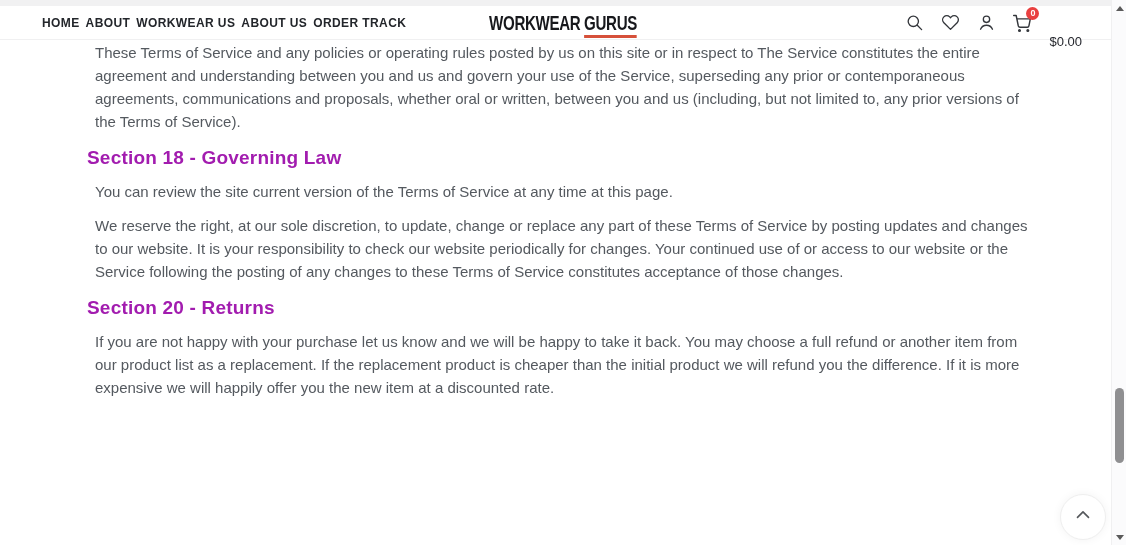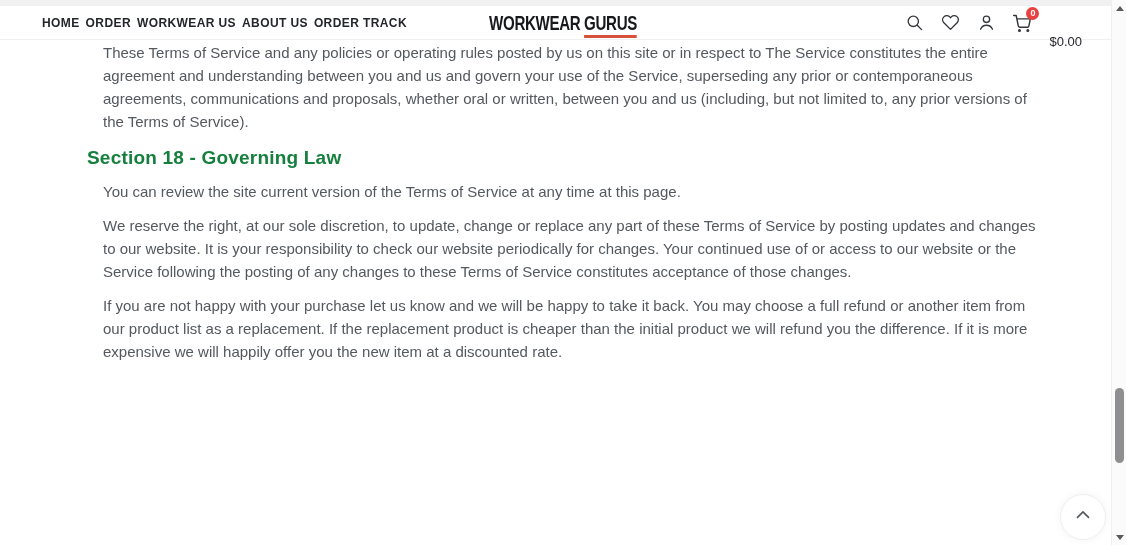--- a/index.html
+++ b/index.html
@@ -102,28 +102,28 @@
   
   .content {
     width: 952px;
     margin: 0 auto;
     padding-top: 1px;
   }
   .content p {
     font-size: 15px;
     line-height: 23px;
     color: #54595f;
-    margin: 0 0 11px 16px;
+    margin: 0 0 11px 8px;
   }
   .content h2 {
     font-size: 19px;
     line-height: 28px;
     font-weight: 700;
     letter-spacing: 0.2px;
-    color: #15803d;
+    color: #a21caf;
     margin: 2px 0 8px 0;
   }
 
   
   .scrollbar {
     position: absolute;
     top: 0;
     right: 0;
     width: 15px;
     height: 545px;
@@ -184,21 +184,21 @@
   }
 </style>
 </head>
 <body>
 
 <div class="top-strip"></div>
 
 <header class="site-header">
   <nav class="main-nav">
     <span class="nav-item">HOME</span>
-    <span class="nav-item">ORDER</span>
+    <span class="nav-item">ABOUT</span>
     <span class="nav-item">WORKWEAR US</span>
     <span class="nav-item">ABOUT US</span>
     <span class="nav-item">ORDER TRACK</span>
   </nav>
 
   <div class="logo">
     <span>WORKWEAR</span>
     <span class="logo-second">GURUS</span>
   </div>
 
@@ -230,20 +230,21 @@
     </span>
     <span class="cart-total">$0.00</span>
   </div>
 </header>
 
 <main class="content">
   <p>These Terms of Service and any policies or operating rules posted by us on this site or in respect to The Service constitutes the entire agreement and understanding between you and us and govern your use of the Service, superseding any prior or contemporaneous agreements, communications and proposals, whether oral or written, between you and us (including, but not limited to, any prior versions of the Terms of Service).</p>
   <h2>Section 18 - Governing Law</h2>
   <p>You can review the site current version of the Terms of Service at any time at this page.</p>
   <p>We reserve the right, at our sole discretion, to update, change or replace any part of these Terms of Service by posting updates and changes to our website. It is your responsibility to check our website periodically for changes. Your continued use of or access to our website or the Service following the posting of any changes to these Terms of Service constitutes acceptance of those changes.</p>
+  <h2>Section 20 - Returns</h2>
   <p>If you are not happy with your purchase let us know and we will be happy to take it back. You may choose a full refund or another item from our product list as a replacement. If the replacement product is cheaper than the initial product we will refund you the difference. If it is more expensive we will happily offer you the new item at a discounted rate.</p>
 </main>
 
 <div class="scroll-top-btn">
   <span>
     <svg width="22" height="22" viewBox="0 0 24 24" fill="none" stroke="currentColor" stroke-width="1.8" stroke-linecap="round" stroke-linejoin="round">
       <polyline points="6 14.5 12 8.5 18 14.5"></polyline>
     </svg>
   </span>
 </div>

